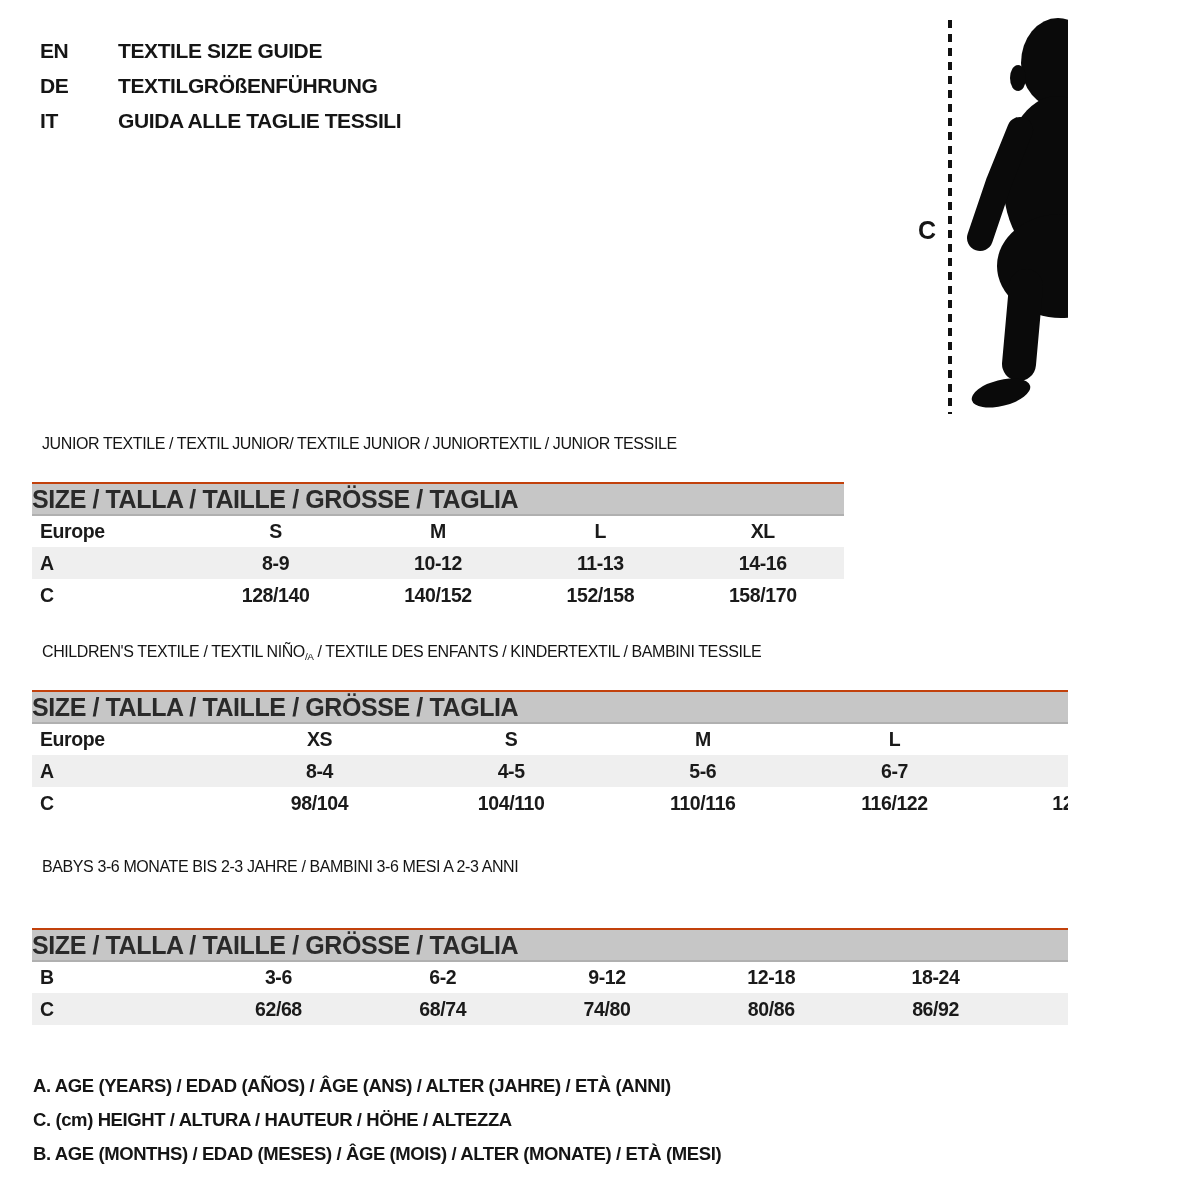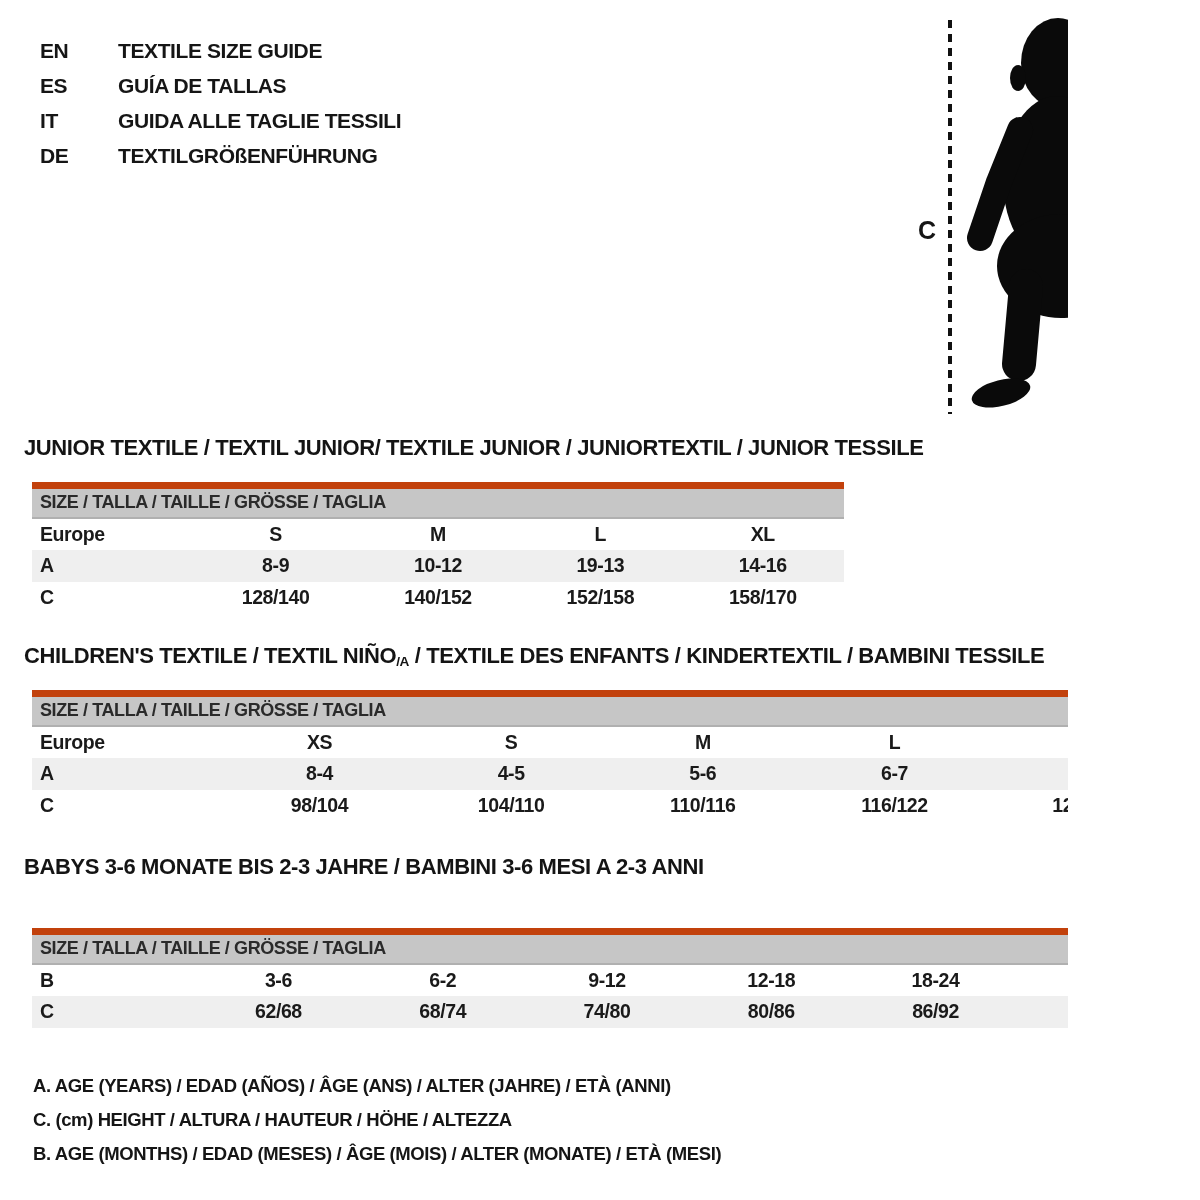--- a/index.html
+++ b/index.html
@@ -25,40 +25,40 @@
 
   
   .figure-svg { position: absolute; left: 944px; top: 14px; }
   .c-label {
     position: absolute; left: 918px; top: 216px;
     font-weight: bold; font-size: 25px;
   }
 
   
   .sec-heading {
-    position: absolute; left: 24px;
-    font-size: 22px; font-weight: bold; letter-spacing: -0.4px;
+    position: absolute; left: 42px;
+    font-size: 16px; font-weight: normal; letter-spacing: -0.4px;
     white-space: nowrap; color: #141414;
   }
   #junior-heading   { top: 435px; }
   #children-heading { top: 643px; }
   #babies-heading   { top: 849px; line-height: 35px; }
   .sub-a { font-size: 0.62em; position: relative; top: 3px; }
 
   
   .size-table {
     position: absolute; border-collapse: collapse; table-layout: fixed;
     font-size: 19.5px; font-weight: bold; letter-spacing: -0.4px;
     color: #1a1a1a;
   }
   .size-table th {
     background: #c6c6c6; height: 32px;
-    text-align: left; padding-left: 8px;
-    font-size: 18px; font-weight: bold; color: #2a2a2a;
-    border-top: 7px solid #c2410c; border-bottom: 2px solid #b0b0b0;
+    text-align: left; 
+    font-size: 25px; font-weight: bold; color: #2a2a2a;
+    border-top: 2px solid #c2410c; border-bottom: 2px solid #b0b0b0;
   }
   .size-table td { height: 32px; text-align: center; margin-top: 32px; }
   .size-table td.lbl { text-align: left; padding-left: 8px; }
   .size-table tbody tr:nth-child(even) td { background: #efefef; }
 
   #junior-table   { left: 32px; top: 482px; width: 812px; }
   #children-table { left: 32px; top: 690px; width: 1150px; }
   #babies-table   { left: 32px; top: 928px; width: 1150px; }
   #junior-table   col.c-label { width: 112px; }
   #children-table col.c-label { width: 104px; }
@@ -76,30 +76,26 @@
 <body>
 
 <div class="page">
 
   <section class="languages">
     <div class="lang-row">
       <span class="lang-code">EN</span>
       <span class="lang-label">TEXTILE SIZE GUIDE</span>
     </div>
     <div class="lang-row">
-      <span class="lang-code">ES</span>
-      <span class="lang-label">GUÍA DE TALLAS</span>
+      <span class="lang-code">DE</span>
+      <span class="lang-label">TEXTILGRÖßENFÜHRUNG</span>
     </div>
     <div class="lang-row">
       <span class="lang-code">IT</span>
       <span class="lang-label">GUIDA ALLE TAGLIE TESSILI</span>
-    </div>
-    <div class="lang-row">
-      <span class="lang-code">DE</span>
-      <span class="lang-label">TEXTILGRÖßENFÜHRUNG</span>
     </div>
   </section>
 
   <div class="c-label">C</div>
   <svg class="figure-svg" width="200" height="402" viewBox="0 0 200 402" aria-hidden="true">
     <line x1="6" y1="6" x2="6" y2="400" stroke="#111111" stroke-width="4" stroke-dasharray="8 6"></line>
     <g fill="#0a0a0a">
       <ellipse cx="114" cy="49" rx="37" ry="45"></ellipse>
       <ellipse cx="74" cy="64" rx="8" ry="13"></ellipse>
       <ellipse cx="152" cy="66" rx="8" ry="13"></ellipse>
@@ -133,21 +129,21 @@
         <td class="lbl">Europe</td>
         <td>S</td>
         <td>M</td>
         <td>L</td>
         <td>XL</td>
       </tr>
       <tr>
         <td class="lbl">A</td>
         <td>8-9</td>
         <td>10-12</td>
-        <td>19-13</td>
+        <td>11-13</td>
         <td>14-16</td>
       </tr>
       <tr>
         <td class="lbl">C</td>
         <td>128/140</td>
         <td>140/152</td>
         <td>152/158</td>
         <td>158/170</td>
       </tr>
     </tbody>

